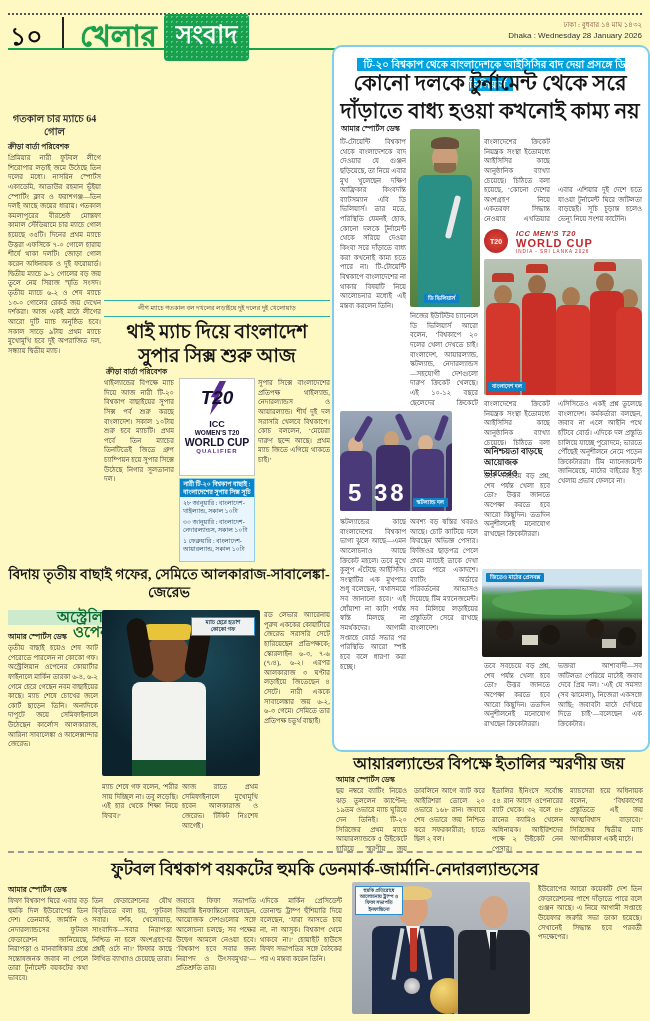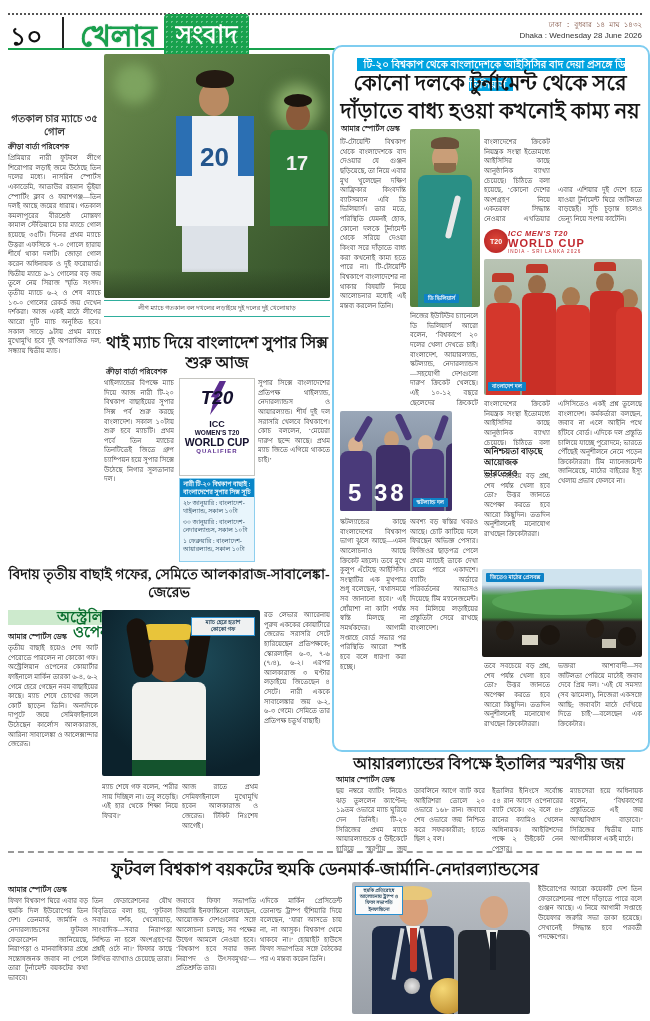--- a/index.html
+++ b/index.html
@@ -1,16 +1,16 @@
 <!DOCTYPE html>
 <html><head>
 <meta charset="utf-8">
 <style>
   html,body{margin:0;padding:0;background:#e8e8e4;}
-  .page{position:relative;width:650px;height:1021px;background:#ffffff;margin:0 auto;
+  .page{position:relative;width:650px;height:1021px;background:#fef9c3;margin:0 auto;
         font-family:"Liberation Serif","DejaVu Serif",serif;overflow:hidden;}
   .abs{position:absolute;}
   .j{font-size:6.8px;line-height:1.42;text-align:justify;color:#2e2e2e;overflow:hidden;}
   .hl{font-weight:bold;color:#151515;text-align:center;}
   .by{font-size:7.4px;font-weight:bold;color:#1c1c1c;}
   .photo{position:absolute;overflow:hidden;border-radius:2px;}
   .chip{position:absolute;background:#0f82c6;color:#fff;font-size:6px;line-height:1.25;
         padding:1px 4px;border-radius:1px;font-weight:bold;white-space:nowrap;}
   .chip-outline{position:absolute;background:#ffffffee;border:1px solid #2a8fd0;color:#10314a;
         font-size:5.6px;line-height:1.3;padding:1px 3px;text-align:center;font-weight:bold;}
@@ -24,52 +24,32 @@
 
 <div class="page">
 
   <div class="abs" style="left:8px;top:13px;width:634px;border-top:2px dotted #555;"></div>
   <div class="abs" style="left:10px;top:17px;width:52px;height:32px;border-right:2.5px solid #222;font-size:25px;font-weight:bold;color:#111;">১০</div>
   <div class="abs" style="left:80px;top:13px;display:flex;align-items:center;gap:7px;">
     <span style="font-size:29px;font-weight:bold;color:#18a14d;text-shadow:0 0 1px #0d7a36;">খেলার</span>
     <span style="background:#18a14d;background-image:radial-gradient(rgba(255,255,255,.35) 1px,transparent 1px);background-size:5px 5px;color:#fff;font-size:25px;font-weight:bold;padding:1px 12px 3px;border-radius:4px;">সংবাদ</span>
   </div>
   <div class="abs" style="left:420px;top:19px;width:222px;text-align:right;">
-    <div style="font-size:7px;color:#7a4a3a;font-family:Liberation Mono, monospace;">ঢাকা : বুধবার ১৪ মাঘ ১৪৩২</div>
-    <div class="eng" style="font-size:8px;color:#333;">Dhaka : Wednesday 28 June 2026</div>
+    <div style="font-size:7px;color:#7a4a3a;">ঢাকা : বুধবার ১৪ মাঘ ১৪৩২</div>
+    <div class="eng" style="font-size:8px;color:#333;">Dhaka : Wednesday 28 January 2026</div>
   </div>
   <div class="abs" style="left:8px;top:48px;width:634px;border-top:2px solid #18a14d;"></div>
 
-  <div class="abs hl" style="left:8px;top:112px;width:93px;font-size:10px;line-height:1.3;color:#333;">গতকাল চার ম্যাচে ৩৫ গোল</div>
+  <div class="abs hl" style="left:8px;top:112px;width:93px;font-size:10px;line-height:1.3;color:#333;">গতকাল চার ম্যাচে 64 গোল</div>
   <div class="abs by" style="left:8px;top:141px;width:93px;">ক্রীড়া বার্তা পরিবেশক</div>
   <div class="abs j" style="left:8px;top:153px;width:93px;height:408px;">প্রিমিয়ার নারী ফুটবল লীগে শিরোপার লড়াই জমে উঠেছে তিন দলের মধ্যে। নাসরিন স্পোর্টস একাডেমি, আতাউর রহমান ভূঁইয়া স্পোর্টিং ক্লাব ও ফরাশগঞ্জ—তিন দলই আছে জয়ের ধারায়। গতকাল কমলাপুরের বীরশ্রেষ্ঠ মোস্তফা কামাল স্টেডিয়ামে চার ম্যাচে গোল হয়েছে ৩৫টি। দিনের প্রথম ম্যাচে উত্তরা এফসিকে ৭-০ গোলে হারায় শীর্ষে থাকা দলটি। জোড়া গোল করেন অধিনায়ক ও দুই ফরোয়ার্ড। দ্বিতীয় ম্যাচে ৯-১ গোলের বড় জয় তুলে নেয় সিরাজ স্মৃতি সংসদ। তৃতীয় ম্যাচে ৬-২ ও শেষ ম্যাচে ১৩-০ গোলের রেকর্ড জয় দেখেন দর্শকরা। আজ একই মাঠে লীগের আরো দুটি ম্যাচ অনুষ্ঠিত হবে। সকাল সাড়ে ৯টায় প্রথম ম্যাচে মুখোমুখি হবে দুই অপরাজিত দল, সন্ধ্যায় দ্বিতীয় ম্যাচ।</div>
 
-  <div class="photo" style="left:104px;top:54px;width:226px;height:244px;background:linear-gradient(135deg,#6b8a4d,#4a6b38 55%,#34502a);">
-    <div class="abs" style="left:10px;top:10px;width:40px;height:40px;border-radius:50%;background:#7da35f;filter:blur(6px);"></div>
-    <div class="abs" style="left:170px;top:30px;width:46px;height:46px;border-radius:50%;background:#88ab68;filter:blur(7px);"></div>
-
-    <div class="head-circle" style="left:95px;top:28px;width:30px;height:34px;background:#b98a62;"></div>
-    <div class="abs" style="left:92px;top:16px;width:38px;height:18px;border-radius:50% 50% 40% 40%;background:#241a12;"></div>
-    <div class="torso" style="left:72px;top:62px;width:78px;height:110px;background:#eef1f4;">
-      <div class="abs" style="left:0;top:0;width:16px;height:60px;background:#2b6fb3;"></div>
-      <div class="abs" style="right:0;top:0;width:16px;height:60px;background:#2b6fb3;"></div>
-      <div class="abs eng" style="left:24px;top:26px;font-size:26px;font-weight:bold;color:#23558c;">20</div>
-    </div>
-    <div class="abs" style="left:78px;top:172px;width:66px;height:46px;background:#dde2e8;"></div>
-
-    <div class="head-circle" style="left:182px;top:48px;width:24px;height:28px;background:#8a5a3a;"></div>
-    <div class="abs" style="left:180px;top:40px;width:28px;height:13px;border-radius:50%;background:#1c140e;"></div>
-    <div class="torso" style="left:166px;top:76px;width:58px;height:96px;background:#2e7d3a;">
-      <div class="abs eng" style="left:16px;top:22px;font-size:20px;font-weight:bold;color:#f2f2f2;">17</div>
-    </div>
-    <div class="abs" style="left:0;bottom:0;width:226px;height:30px;background:linear-gradient(#0000,#22331a88);"></div>
-  </div>
   <div class="abs sep-teal" style="left:104px;top:300px;width:226px;font-size:6.3px;color:#333;text-align:center;padding:2px 0;border-bottom:1.5px solid #2fae9d;">লীগ ম্যাচে গতকাল বল দখলের লড়াইয়ে দুই দলের দুই খেলোয়াড়</div>
 
-  <div class="abs hl" style="left:104px;top:320px;width:226px;font-size:16px;line-height:1.28;margin-top:13px;">থাই ম্যাচ দিয়ে বাংলাদেশ সুপার সিক্স শুরু আজ</div>
+  <div class="abs hl" style="left:104px;top:320px;width:226px;font-size:19px;line-height:1.28;">থাই ম্যাচ দিয়ে বাংলাদেশ সুপার সিক্স শুরু আজ</div>
   <div class="abs by" style="left:106px;top:366px;">ক্রীড়া বার্তা পরিবেশক</div>
   <div class="abs j" style="left:104px;top:378px;width:70px;height:182px;">থাইল্যান্ডের বিপক্ষে ম্যাচ দিয়ে আজ নারী টি-২০ বিশ্বকাপ বাছাইয়ের সুপার সিক্স পর্ব শুরু করছে বাংলাদেশ। সকাল ১০টায় শুরু হবে ম্যাচটি। প্রথম পর্বে তিন ম্যাচের তিনটিতেই জিতে গ্রুপ চ্যাম্পিয়ন হয়ে সুপার সিক্সে উঠেছে নিগার সুলতানার দল।</div>
 
   <div class="abs" style="left:179px;top:378px;width:74px;height:96px;background:#fff;border:1px solid #c5c5c0;text-align:center;">
     <div style="position:relative;height:40px;">
       <div class="abs" style="left:30px;top:2px;width:16px;height:34px;background:#5b2d8f;clip-path:polygon(60% 0,100% 0,45% 55%,70% 55%,0 100%,28% 48%,5% 48%);"></div>
       <div class="abs eng" style="left:0;top:8px;width:74px;font-size:19px;font-weight:bold;font-style:italic;color:#14102e;">T20</div>
     </div>
     <div class="eng" style="font-size:9px;font-weight:bold;color:#14102e;">ICC</div>
     <div class="eng" style="font-size:6.5px;font-weight:bold;color:#14102e;">WOMEN'S T20</div>
@@ -101,21 +81,21 @@
       <div class="torso" style="left:8px;top:46px;width:54px;height:132px;background:#2a8f85;"></div>
       <div class="abs" style="left:40px;top:66px;width:6px;height:44px;background:#e8e8e8;border-radius:3px;transform:rotate(14deg);"></div>
       <div class="chip" style="left:14px;bottom:4px;font-size:5.6px;">ডি ভিলিয়ার্স</div>
     </div>
     <div class="abs j" style="left:76px;top:264px;width:68px;height:96px;">নিজের ইউটিউব চ্যানেলে ডি ভিলিয়ার্স আরো বলেন, ‘বিশ্বকাপে ২০ দলের খেলা দেখতে চাই। বাংলাদেশ, আয়ারল্যান্ড, স্কটল্যান্ড, নেদারল্যান্ডস—সহযোগী দেশগুলো দারুণ ক্রিকেট খেলছে। এই ১০-১২ বছরে ছেলেদের ক্রিকেটে প্রতিযোগিতা অনেক বেড়েছে।’</div>
 
     <div class="abs j" style="left:150px;top:90px;width:66px;height:86px;">বাংলাদেশের ক্রিকেট নিয়ন্ত্রক সংস্থা ইতোমধ্যে আইসিসির কাছে আনুষ্ঠানিক ব্যাখ্যা চেয়েছে। চিঠিতে বলা হয়েছে, ‘কোনো দেশের অংশগ্রহণ নিয়ে একতরফা সিদ্ধান্ত নেওয়ার এখতিয়ার কারো নেই।’</div>
 
     <div class="abs j" style="left:224px;top:138px;width:84px;height:40px;">এবার এশিয়ার দুই দেশে হতে যাওয়া টুর্নামেন্ট ঘিরে জটিলতা বাড়ছেই। সূচি চূড়ান্ত হলেও ভেন্যু নিয়ে সংশয় কাটেনি।</div>
 
-    <div class="abs" style="left:150px;top:180px;width:158px;height:28px;display:flex;align-items:center;gap:0;">
+    <div class="abs" style="left:150px;top:180px;width:158px;height:28px;display:flex;align-items:center;gap:8px;">
       <div class="eng" style="width:24px;height:24px;border-radius:50%;background:radial-gradient(#e04a3a,#b01e22);color:#fff;font-size:7px;font-weight:bold;display:flex;align-items:center;justify-content:center;">T20</div>
       <div>
         <div class="eng" style="font-size:7.5px;font-weight:bold;font-style:italic;color:#c1272d;letter-spacing:.5px;">ICC MEN'S T20</div>
         <div class="eng" style="font-size:11px;font-weight:bold;color:#c1272d;letter-spacing:1px;line-height:1;">WORLD CUP</div>
         <div class="eng" style="font-size:4.6px;color:#c1272d;letter-spacing:1px;">INDIA - SRI LANKA 2026</div>
       </div>
     </div>
 
     <div class="photo" style="left:150px;top:212px;width:158px;height:136px;background:linear-gradient(#b9c4b4,#8fa088);">
       <div class="head-circle" style="left:10px;top:26px;width:18px;height:20px;background:#a87a52;"></div>

